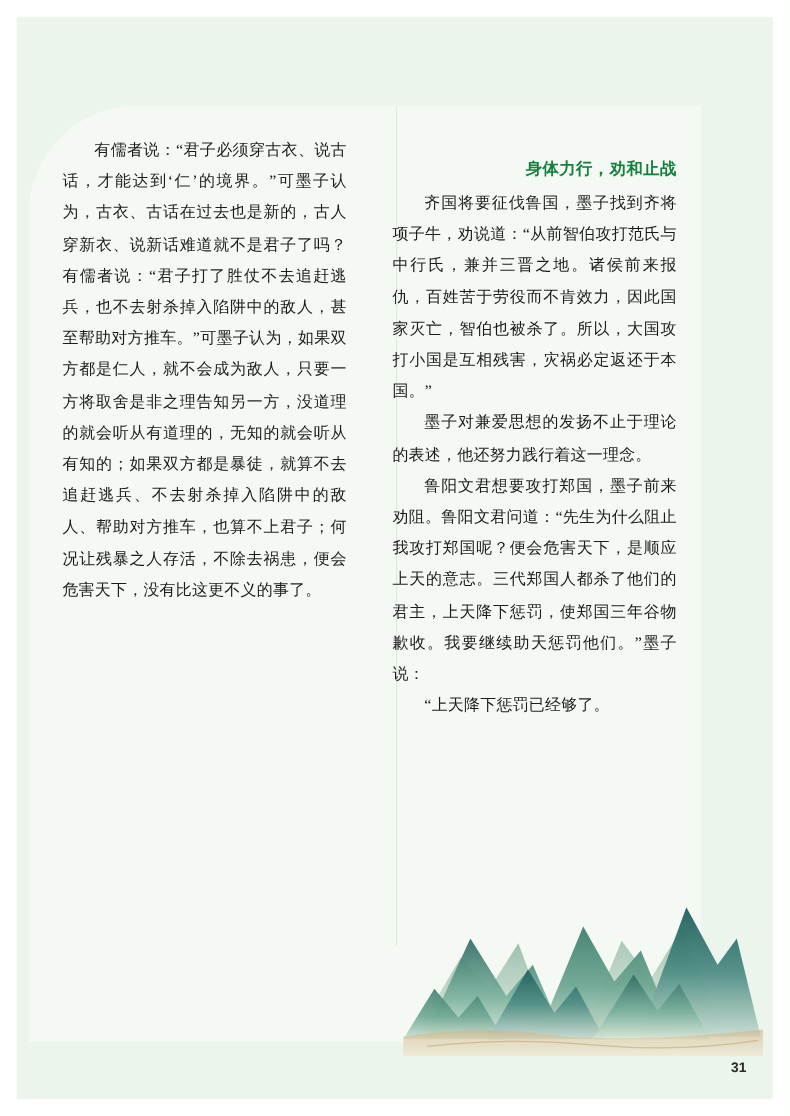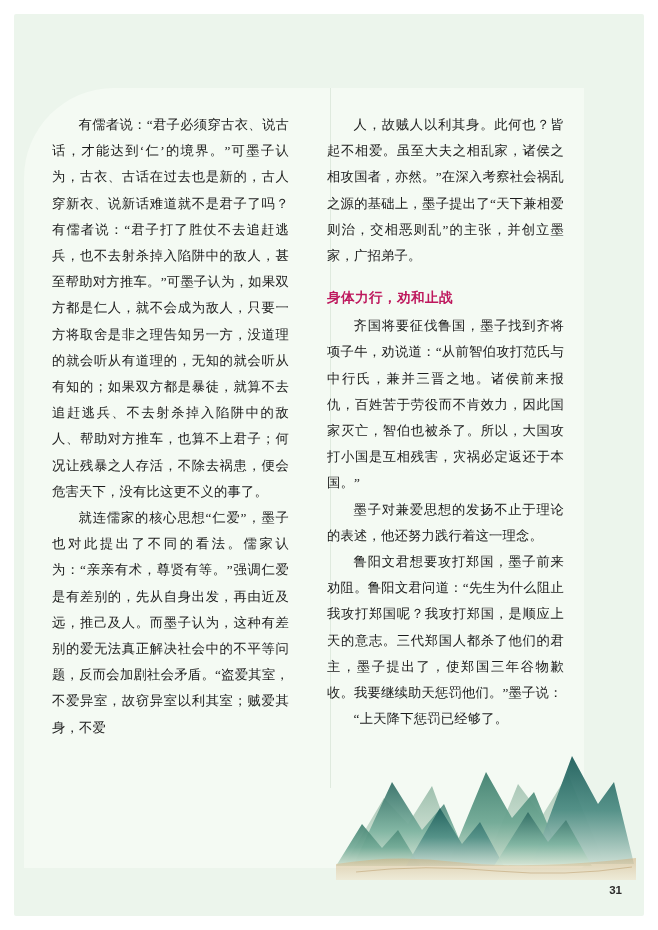--- a/index.html
+++ b/index.html
@@ -84,22 +84,22 @@
 
   p.para + p.para {
     margin-top: 0;
   }
 
   .section-heading {
     margin: 16px 0 2px 0;
     font-size: 13.6px;
     line-height: 26px;
     font-weight: bold;
-    color: #be185d;
-    text-align: left;
+    color: #15803d;
+    text-align: right;
     letter-spacing: 0.4px;
   }
 
   
   .mountains {
     position: absolute;
     right: 22px;
     bottom: 48px;
     width: 300px;
     height: 170px;
@@ -125,29 +125,27 @@
   <div class="page-panel"></div>
 
   <div class="content-card"></div>
 
   <div class="col-divider"></div>
 
   <div class="columns">
 
     <div class="col">
       <p class="para">有儒者说：“君子必须穿古衣、说古话，才能达到‘仁’的境界。”可墨子认为，古衣、古话在过去也是新的，古人穿新衣、说新话难道就不是君子了吗？有儒者说：“君子打了胜仗不去追赶逃兵，也不去射杀掉入陷阱中的敌人，甚至帮助对方推车。”可墨子认为，如果双方都是仁人，就不会成为敌人，只要一方将取舍是非之理告知另一方，没道理的就会听从有道理的，无知的就会听从有知的；如果双方都是暴徒，就算不去追赶逃兵、不去射杀掉入陷阱中的敌人、帮助对方推车，也算不上君子；何况让残暴之人存活，不除去祸患，便会危害天下，没有比这更不义的事了。</p>
-      <p class="para">就连儒家的核心思想“仁爱”，墨子也对此提出了不同的看法。儒家认为：“亲亲有术，尊贤有等。”强调仁爱是有差别的，先从自身出发，再由近及远，推己及人。而墨子认为，这种有差别的爱无法真正解决社会中的不平等问题，反而会加剧社会矛盾。“盗爱其室，不爱异室，故窃异室以利其室；贼爱其身，不爱</p>
     </div>
 
     <div class="col">
-      <p class="para">人，故贼人以利其身。此何也？皆起不相爱。虽至大夫之相乱家，诸侯之相攻国者，亦然。”在深入考察社会祸乱之源的基础上，墨子提出了“天下兼相爱则治，交相恶则乱”的主张，并创立墨家，广招弟子。</p>
       <h2 class="section-heading">身体力行，劝和止战</h2>
       <p class="para">齐国将要征伐鲁国，墨子找到齐将项子牛，劝说道：“从前智伯攻打范氏与中行氏，兼并三晋之地。诸侯前来报仇，百姓苦于劳役而不肯效力，因此国家灭亡，智伯也被杀了。所以，大国攻打小国是互相残害，灾祸必定返还于本国。”</p>
       <p class="para">墨子对兼爱思想的发扬不止于理论的表述，他还努力践行着这一理念。</p>
-      <p class="para">鲁阳文君想要攻打郑国，墨子前来劝阻。鲁阳文君问道：“先生为什么阻止我攻打郑国呢？我攻打郑国，是顺应上天的意志。三代郑国人都杀了他们的君主，墨子提出了，使郑国三年谷物歉收。我要继续助天惩罚他们。”墨子说：</p>
+      <p class="para">鲁阳文君想要攻打郑国，墨子前来劝阻。鲁阳文君问道：“先生为什么阻止我攻打郑国呢？便会危害天下，是顺应上天的意志。三代郑国人都杀了他们的君主，上天降下惩罚，使郑国三年谷物歉收。我要继续助天惩罚他们。”墨子说：</p>
       <p class="para">“上天降下惩罚已经够了。</p>
     </div>
 
   </div>
 
   <svg class="mountains" viewBox="0 0 300 170">
     <defs>
       <linearGradient id="m1" x1="0" y1="0" x2="0" y2="1">
         <stop offset="0%" stop-color="#3f7f6e"></stop>
         <stop offset="55%" stop-color="#6fa894"></stop>

